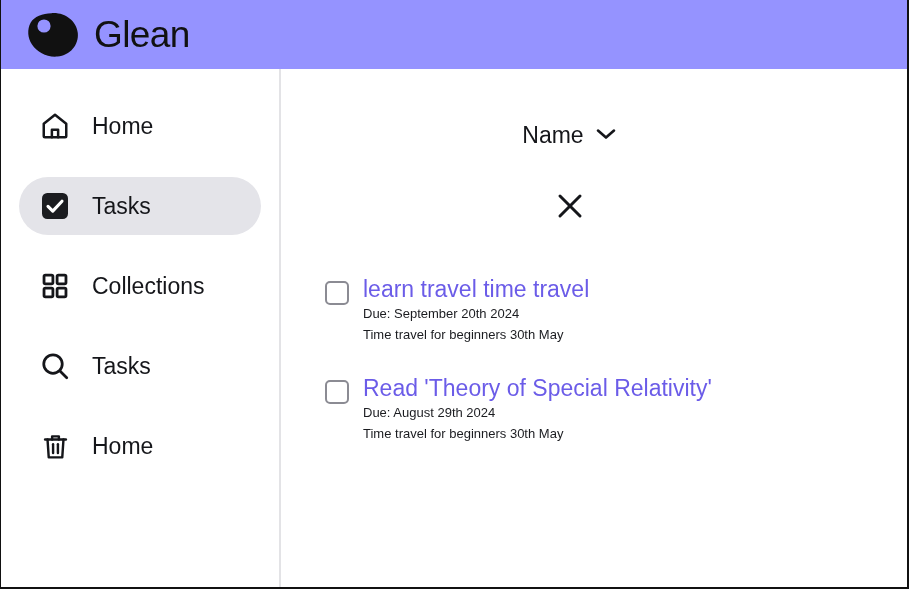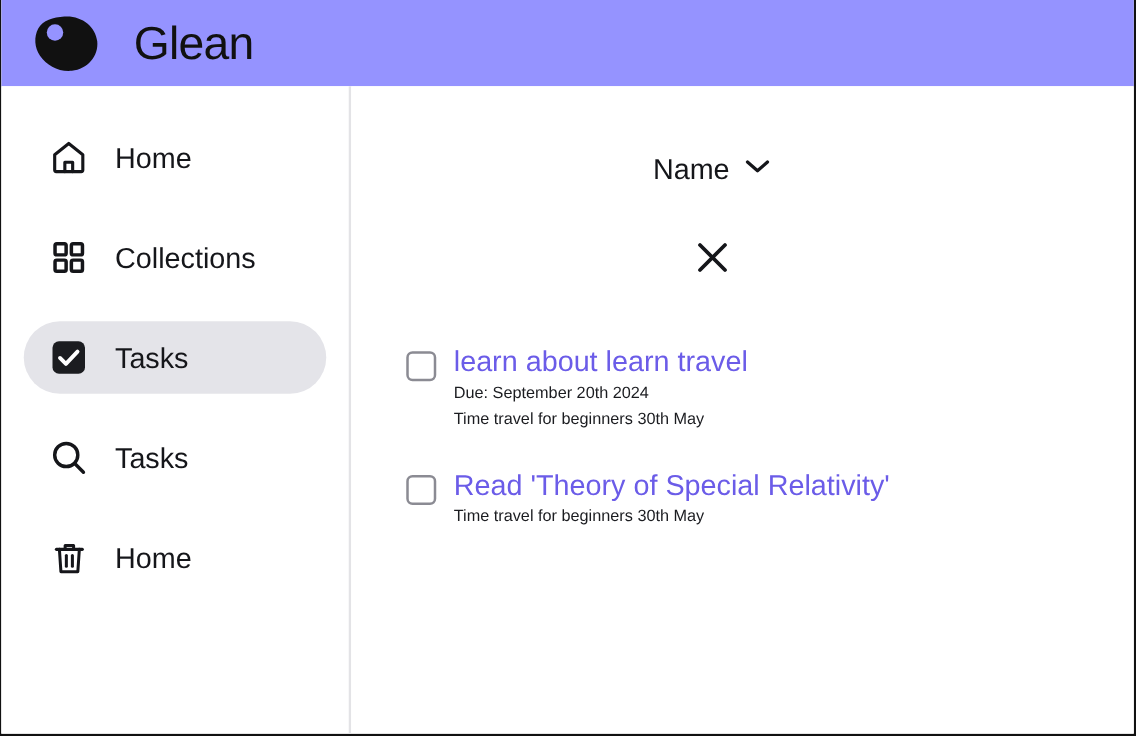--- a/index.html
+++ b/index.html
@@ -30,21 +30,21 @@
     width: 907px;
     height: 69px;
     background: #9593ff;
     display: flex;
     align-items: center;
     padding-left: 26px;
   }
   .brand {
     display: flex;
     align-items: center;
-    gap: 28px;
+    gap: 15px;
   }
   .brand-logo {
     width: 52px;
     height: 46px;
     display: block;
     flex: 0 0 auto;
   }
   .brand-name {
     font-size: 37px;
     font-weight: 400;
@@ -205,40 +205,40 @@
       <div class="nav-item">
         <span class="nav-icon">
           <svg width="30" height="30" viewBox="0 0 24 24" fill="none" stroke="#15161a" stroke-width="2" stroke-linecap="round" stroke-linejoin="round">
             <path d="M3 10.2 L12 3 L21 10.2 V20 a1 1 0 0 1-1 1 H4 a1 1 0 0 1-1-1 Z"></path>
             <path d="M9.5 21 v-6 h5 v6"></path>
           </svg>
         </span>
         <span class="nav-label">Home</span>
       </div>
 
+      <div class="nav-item active">
+        <span class="nav-icon">
+          <svg width="30" height="30" viewBox="0 0 24 24">
+            <rect x="1.6" y="1.6" width="20.8" height="20.8" rx="4.2" fill="#1b1c20"></rect>
+            <path d="M6.4 12.3 L10.2 16.1 L17.6 8.2" fill="none" stroke="#ffffff" stroke-width="2.5" stroke-linecap="round" stroke-linejoin="round"></path>
+          </svg>
+        </span>
+        <span class="nav-label">Tasks</span>
+      </div>
+
       <div class="nav-item">
         <span class="nav-icon">
           <svg width="28" height="28" viewBox="0 0 24 24" fill="none" stroke="#15161a" stroke-width="2.4">
             <rect x="2.6" y="2.6" width="7.6" height="7.6" rx="1.2"></rect>
             <rect x="13.8" y="2.6" width="7.6" height="7.6" rx="1.2"></rect>
             <rect x="2.6" y="13.8" width="7.6" height="7.6" rx="1.2"></rect>
             <rect x="13.8" y="13.8" width="7.6" height="7.6" rx="1.2"></rect>
           </svg>
         </span>
         <span class="nav-label">Collections</span>
-      </div>
-
-      <div class="nav-item active">
-        <span class="nav-icon">
-          <svg width="30" height="30" viewBox="0 0 24 24">
-            <rect x="1.6" y="1.6" width="20.8" height="20.8" rx="4.2" fill="#1b1c20"></rect>
-            <path d="M6.4 12.3 L10.2 16.1 L17.6 8.2" fill="none" stroke="#ffffff" stroke-width="2.5" stroke-linecap="round" stroke-linejoin="round"></path>
-          </svg>
-        </span>
-        <span class="nav-label">Tasks</span>
       </div>
 
       <div class="nav-item">
         <span class="nav-icon">
           <svg width="30" height="30" viewBox="0 0 24 24" fill="none" stroke="#15161a" stroke-width="2.2" stroke-linecap="round">
             <circle cx="10.4" cy="10.4" r="7.4"></circle>
             <line x1="16" y1="16" x2="21.4" y2="21.4"></line>
           </svg>
         </span>
         <span class="nav-label">Tasks</span>
@@ -278,30 +278,31 @@
             </svg>
           </span>
         </div>
       </div>
 
       <div class="task-list">
 
         <div class="task-row">
           <div class="task-checkbox"></div>
           <div class="task-texts">
-            <div class="task-title">learn about learn travel</div>
+            <div class="task-title">learn travel time travel</div>
             <div class="task-meta">Due: September 20th 2024</div>
             <div class="task-meta">Time travel for beginners 30th May</div>
           </div>
         </div>
 
         <div class="task-row">
           <div class="task-checkbox"></div>
           <div class="task-texts">
             <div class="task-title">Read 'Theory of Special Relativity'</div>
+            <div class="task-meta">Due: August 29th 2024</div>
             <div class="task-meta">Time travel for beginners 30th May</div>
           </div>
         </div>
 
       </div>
 
 
     </main>
 
   </div>

